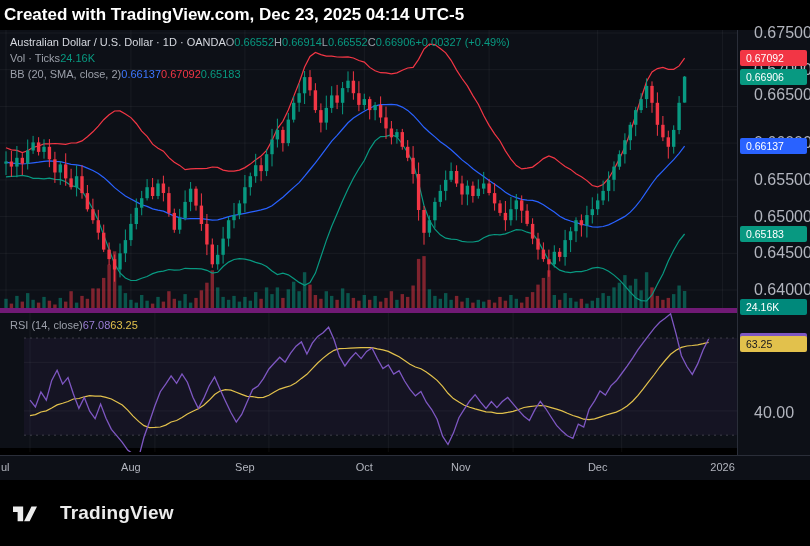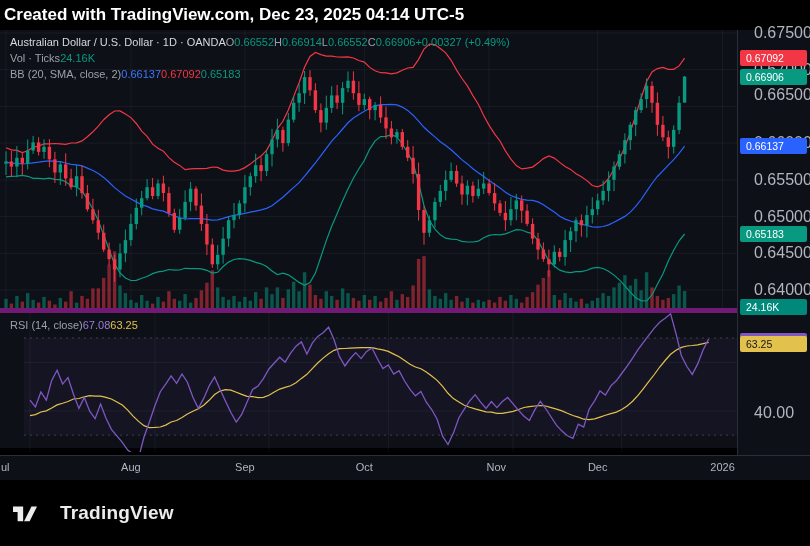--- a/index.html
+++ b/index.html
@@ -506,21 +506,21 @@
       <div class="axis-label" style="top: 217.286px;">0.64500</div>
       <div class="axis-label" style="top: 254px;">0.64000</div>
       <div class="axis-label" style="top: 376.9px;">40.00</div>
     </div>
 
   <div class="time-axis" id="time-axis">
       <div class="time-label" style="left: 1px;">ul</div>
       <div class="time-label" style="left: 108.857px; width: 44px; text-align: center;">Aug</div>
       <div class="time-label" style="left: 222.857px; width: 44px; text-align: center;">Sep</div>
       <div class="time-label" style="left: 342.286px; width: 44px; text-align: center;">Oct</div>
-      <div class="time-label" style="left: 462px; width: 44px; text-align: right;">Nov</div>
+      <div class="time-label" style="left: 451px; width: 44px; text-align: left;">Nov</div>
       <div class="time-label" style="left: 575.714px; width: 44px; text-align: center;">Dec</div>
       <div class="time-label" style="left: 700.571px; width: 44px; text-align: center;">2026</div>
     </div>
 
   <div class="footer">
     <div class="logo">
       <svg width="26" height="24" viewBox="0 0 28 26">
         <path d="M1 6 H12 V22 H6 V12 H1 Z"></path>
         <path d="M13 22 L21 6 H27 L19 22 Z"></path>
       </svg>

